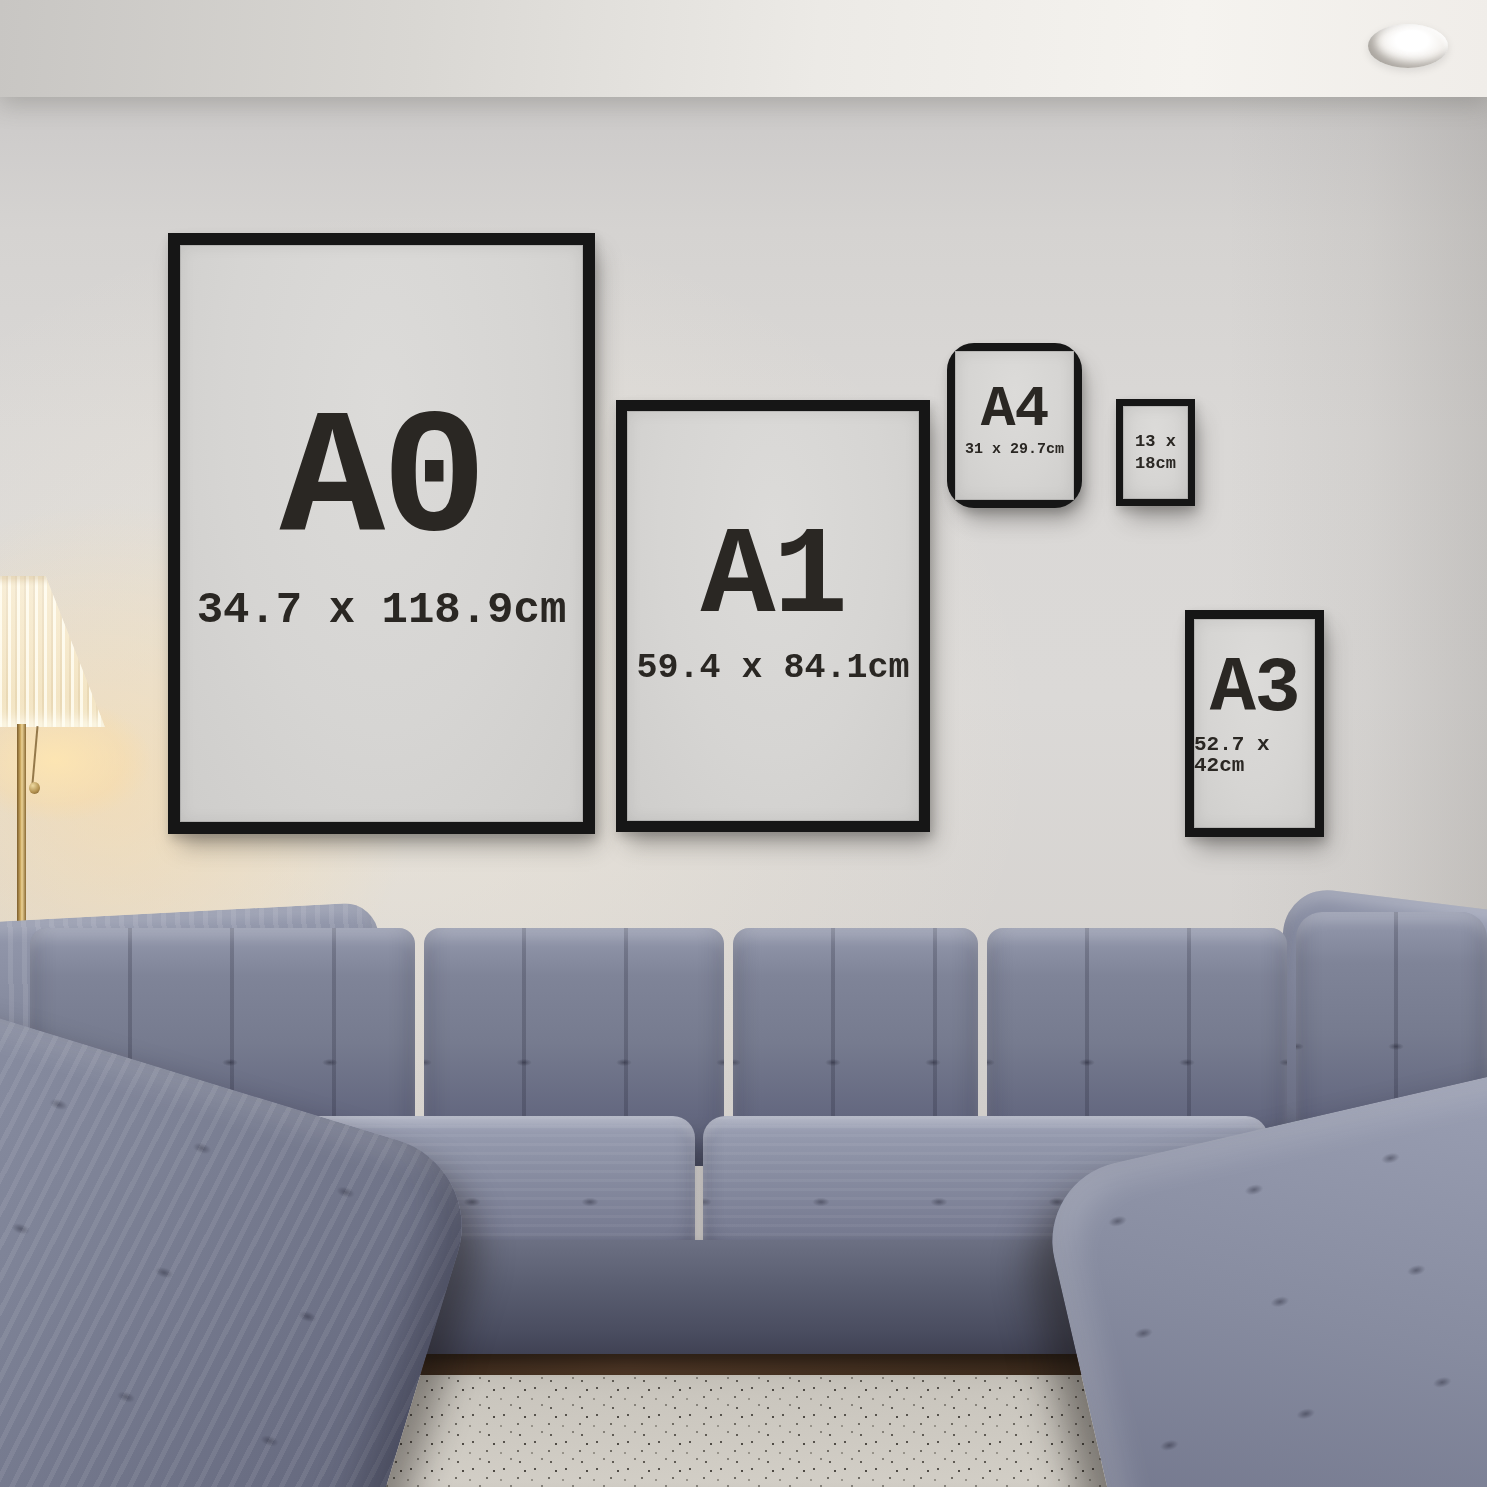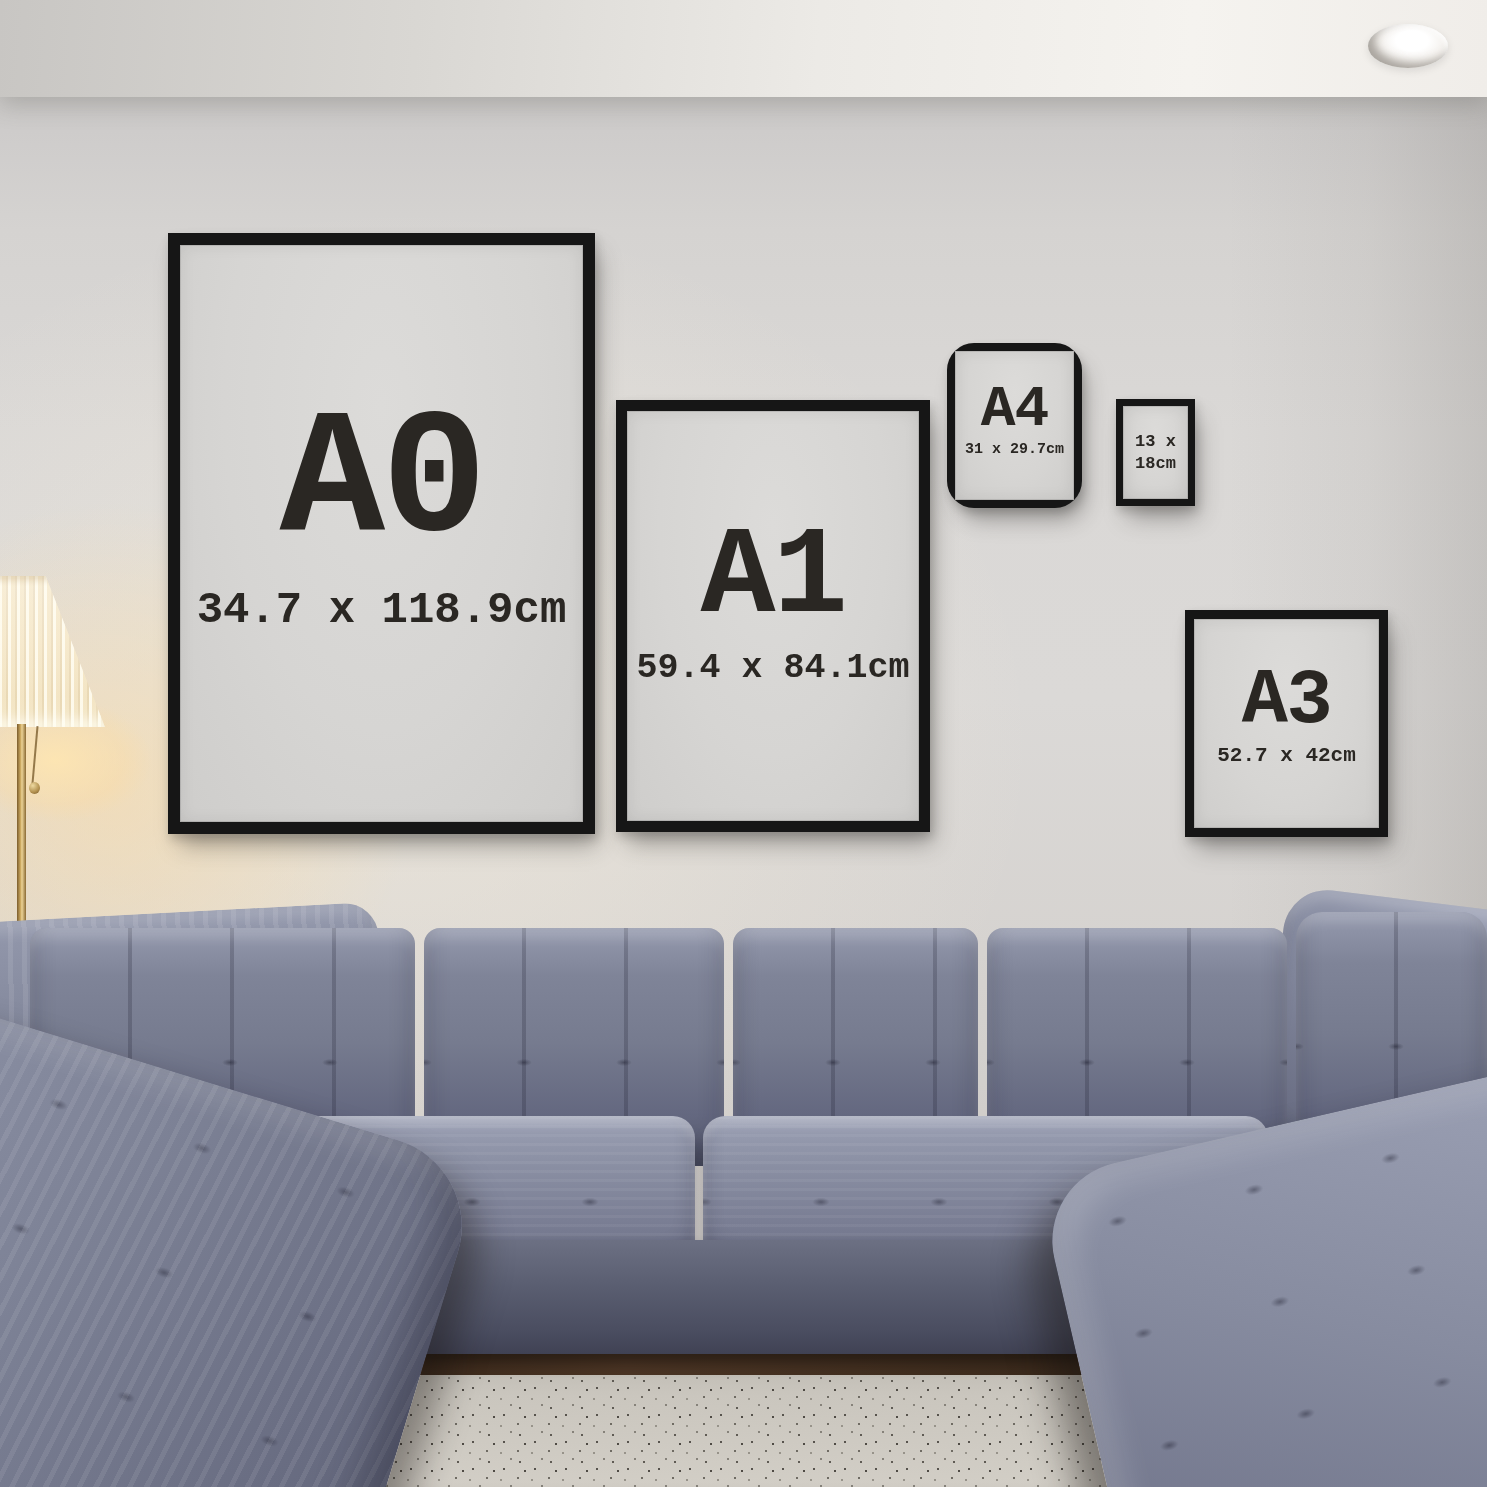--- a/index.html
+++ b/index.html
@@ -54,21 +54,21 @@
   .f-a0 .size-code{font-size:176px}.f-a0 .size-dims{font-size:44px;margin-top:26px}
   .f-a1{left:616px;top:400px;width:314px;height:432px;} .f-a1 .poster{--bw:11px}
   .f-a1 .size-code{font-size:125px}.f-a1 .size-dims{font-size:35px;margin-top:17px}
   .f-a4{left:947px;top:343px;width:135px;height:165px;border-radius:27px;} .f-a4 .poster{--bw:8px}
   .f-a4 .size-code{font-size:58px}.f-a4 .size-dims{font-size:15px;margin-top:5px}
   .f-13{left:1080px;top:399px;width:79px;height:107px;margin-left:36px;} .f-13 .poster{--bw:7px}
   .f-13 .poster-text{transform:none}
   .f-13 .size-line{font-size:17px;line-height:1.25}
   .f-a2{left:948px;top:527px;width:227px;height:308px;} .f-a2 .poster{--bw:10px}
   .f-a2 .size-code{font-size:103px}.f-a2 .size-dims{font-size:27px;margin-top:13px}
-  .f-a3{left:1185px;top:610px;width:203px;height:227px;} .f-a3 .poster{--bw:9px}
+  .f-a3{left:1185px;top:610px;width:139px;height:227px;} .f-a3 .poster{--bw:9px}
   .f-a3 .size-code{font-size:77px}.f-a3 .size-dims{font-size:21px;margin-top:9px}
   
   .floor-lamp{position:absolute;inset:0;z-index:4;pointer-events:none;}
   .lamp-halo{
     position:absolute;left:-70px;top:680px;width:250px;height:160px;
     background:radial-gradient(closest-side, rgba(255,230,176,0.85), rgba(255,221,160,0.30) 55%, transparent 78%);
   }
   .lamp-shade{
     position:absolute;left:-75px;top:576px;width:180px;height:151px;
     clip-path:polygon(33% 0%, 67% 0%, 100% 100%, 0% 100%);

